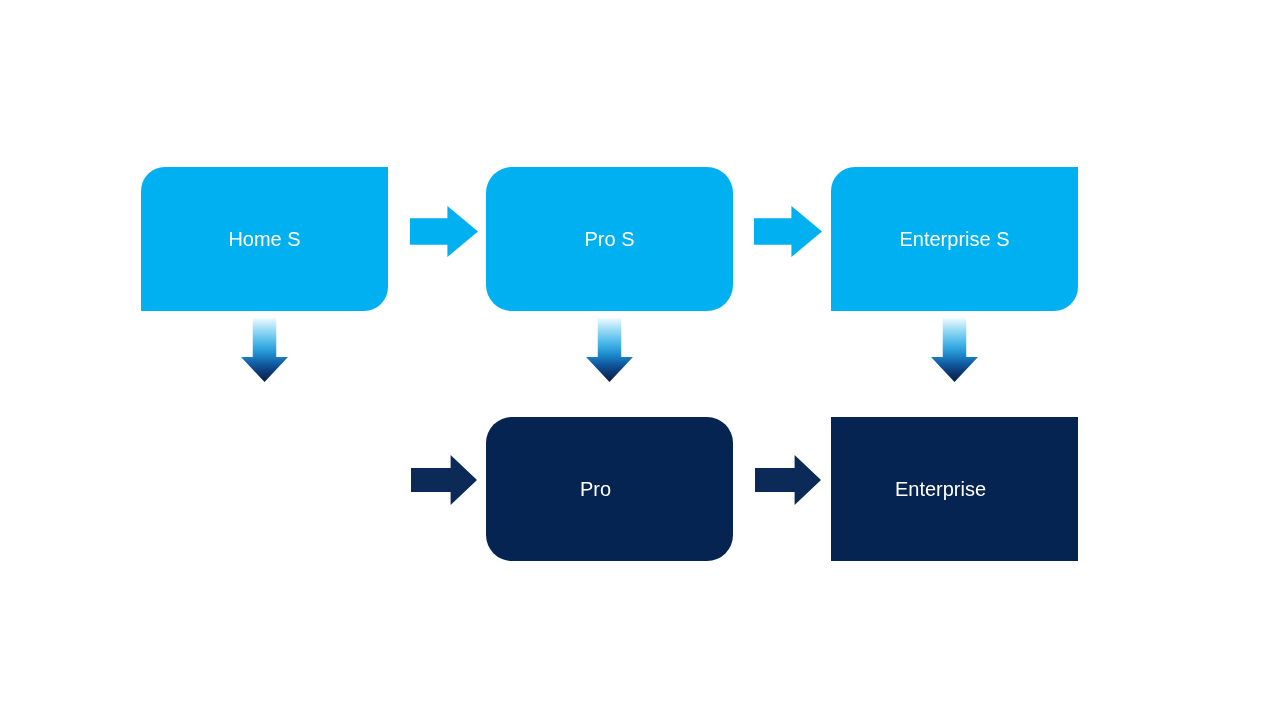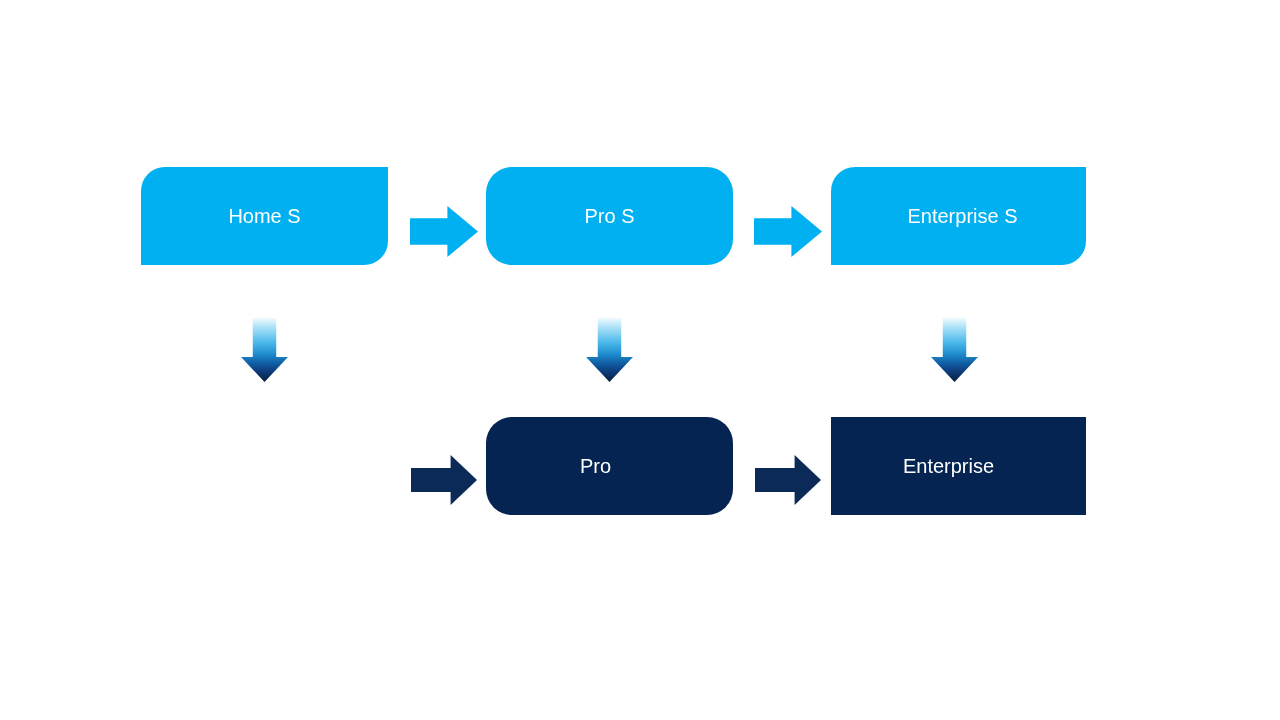--- a/index.html
+++ b/index.html
@@ -5,38 +5,38 @@
   html,body { margin:0; padding:0; background:#ffffff; }
   #stage {
     position:relative;
     width:1280px; height:720px;
     background:#ffffff;
     overflow:hidden;
     font-family:"Liberation Sans", sans-serif;
   }
   .node {
     position:absolute;
-    width:247px; height:98px;
+    width:247px; height:144px;
     display:flex; align-items:center; justify-content:center;
     color:#ffffff;
     font-size:20px;
     line-height:1;
   }
   .node-top {
     background:#00b0f0;
     border-radius:24px 0 24px 0;
   }
   .node-bottom {
     background:#052451;
     border-radius:0;
   }
   .node-bottom .lbl { padding-right:28px; }
   .pos-c1 { left:141px; }
   .pos-c2 { left:486px;border-radius:26px; }
-  .pos-c3 { left:831px;padding-left:8px; }
+  .pos-c3 { left:831px; }
   .row-top { top:167px; }
   .row-bottom { top:417px; }
 
   .arrow-right {
     position:absolute;
     clip-path: polygon(0 24%, 55% 24%, 55% 0, 100% 50%, 55% 100%, 55% 76%, 0 76%);
   }
   .arrow-right-light {
     width:68px; height:51px; top:206px;
     background:#00b0f0;

